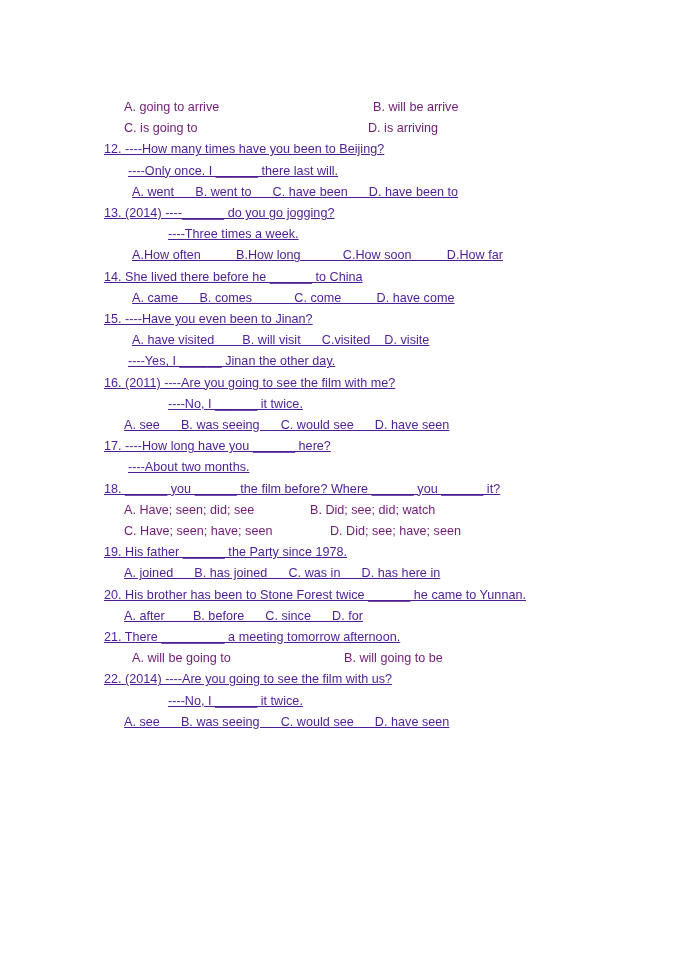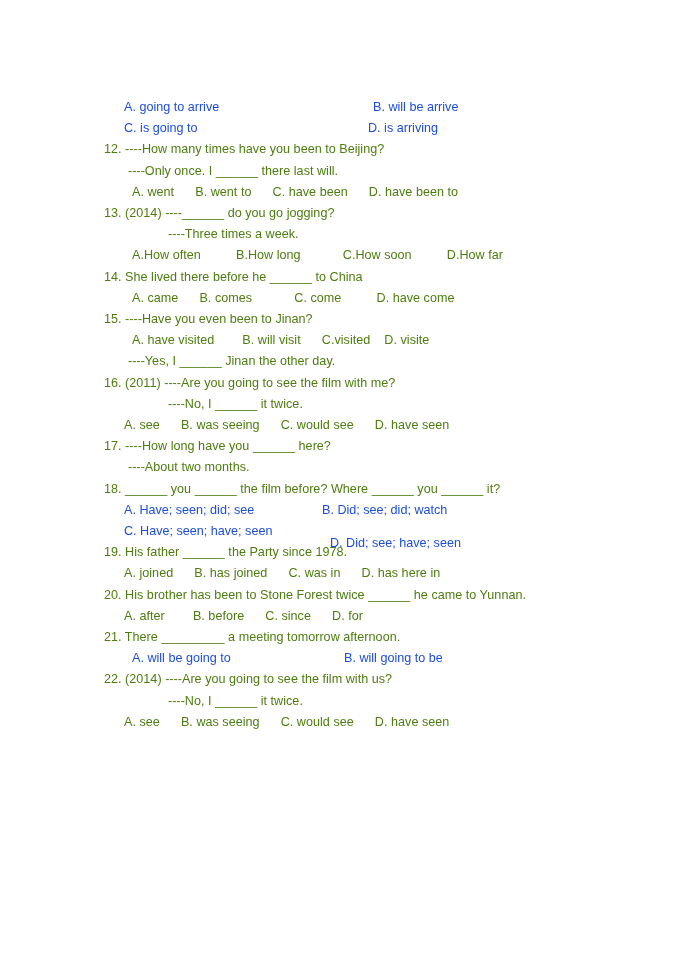--- a/index.html
+++ b/index.html
@@ -24,36 +24,37 @@
     position: absolute;
     left: 104px;
     top: 97px;
     width: 480px;
   }
   .line {
     font-size: 12.6px;
     line-height: 21.2px;
     white-space: pre;
     letter-spacing: 0.02px;
-    color: #4d7c0f;
+    color: #4c1d95;
+    text-decoration: underline;
   }
   
   .ind-q      { padding-left: 0px; }
   .ind-reply  { padding-left: 24px; }
   .ind-reply3 { padding-left: 64px; }
   .ind-opt    { padding-left: 20px; }
   .ind-opt2   { padding-left: 28px; }
 
   
   .optrow {
     font-size: 12.6px;
     line-height: 21.2px;
     white-space: pre;
     position: relative;
-    color: #1d4ed8;
+    color: #701a75;
   }
   .optrow .colA { display: inline-block; }
   .optrow .colB { position: absolute; }
 </style>
 </head>
 <body>
 
 <div id="page">
   <div id="doc-body">
       <div>
@@ -83,22 +84,22 @@
         <div class="line ind-q">16. (2011) ----Are you going to see the film with me?</div>
         <div class="line ind-reply3">----No, I ______ it twice.</div>
         <div class="line ind-opt">A. see      B. was seeing      C. would see      D. have seen</div>
       </div>
       <div>
         <div class="line ind-q">17. ----How long have you ______ here?</div>
         <div class="line ind-reply">----About two months.</div>
       </div>
       <div>
         <div class="line ind-q">18. ______ you ______ the film before? Where ______ you ______ it?</div>
-        <div class="optrow ind-opt"><span class="colA">A. Have; seen; did; see</span><span class="colB" style="left: 218px;">B. Did; see; did; watch</span></div>
-        <div class="optrow ind-opt"><span class="colA">C. Have; seen; have; seen</span><span class="colB" style="left: 226px; margin-top: 12px;">D. Did; see; have; seen</span></div>
+        <div class="optrow ind-opt"><span class="colA">A. Have; seen; did; see</span><span class="colB" style="left: 206px;">B. Did; see; did; watch</span></div>
+        <div class="optrow ind-opt"><span class="colA">C. Have; seen; have; seen</span><span class="colB" style="left: 226px;">D. Did; see; have; seen</span></div>
       </div>
       <div>
         <div class="line ind-q">19. His father ______ the Party since 1978.</div>
         <div class="line ind-opt">A. joined      B. has joined      C. was in      D. has here in</div>
       </div>
       <div>
         <div class="line ind-q">20. His brother has been to Stone Forest twice ______ he came to Yunnan.</div>
         <div class="line ind-opt">A. after        B. before      C. since      D. for</div>
       </div>
       <div>

